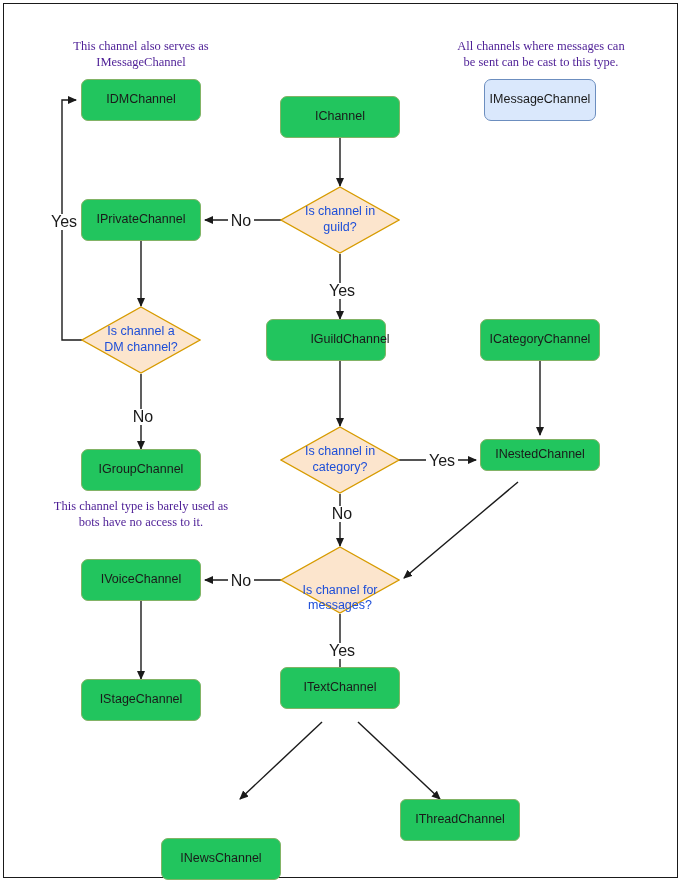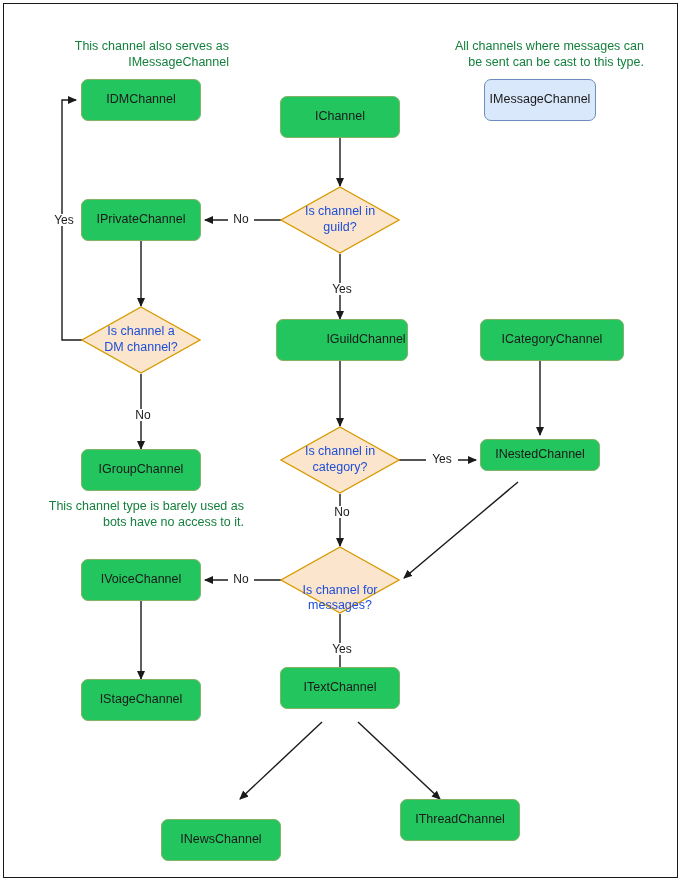--- a/index.html
+++ b/index.html
@@ -78,27 +78,28 @@
   }
   .decision .dia-label {
     position: relative;
     z-index: 2;
     pointer-events: none;
     padding: 0 6px;
   }
   .note {
     position: absolute;
     font-size: 12.5px;
-    color: #15803d;
-    text-align: right;
+    color: #4c1d95;
+    text-align: center;
     line-height: 1.3;
+    font-family: Liberation Serif, serif;
   }
   .edge-label {
     position: absolute;
-    font-size: 12px;
+    font-size: 16px;
     color: #1a1a1a;
     background: #ffffff;
     padding: 0 2px;
     text-align: center;
     line-height: 1;
   }
 </style>
 </head>
 <body>
 
@@ -171,25 +172,25 @@
   </div>
 
   <div class="node blue" style="left:484px; top:79px; width:112px; height:42px;">
     <span>IMessageChannel</span>
   </div>
 
   <div class="node green" style="left:81px; top:199px; width:120px; height:42px;">
     <span>IPrivateChannel</span>
   </div>
 
-  <div class="node green" style="left:276px; top:319px; width:132px; height:42px;padding-left:48px;">
+  <div class="node green" style="left:266px; top:319px; width:120px; height:42px;padding-left:48px;">
     <span>IGuildChannel</span>
   </div>
 
-  <div class="node green" style="left:480px; top:319px; width:144px; height:42px;">
+  <div class="node green" style="left:480px; top:319px; width:120px; height:42px;">
     <span>ICategoryChannel</span>
   </div>
 
   <div class="node green" style="left:480px; top:439px; width:120px; height:32px;">
     <span>INestedChannel</span>
   </div>
 
   <div class="node green" style="left:81px; top:559px; width:120px; height:42px;">
     <span>IVoiceChannel</span>
   </div>
@@ -199,25 +200,25 @@
   </div>
 
   <div class="node green" style="left:81px; top:679px; width:120px; height:42px;border-radius:7px;">
     <span>IStageChannel</span>
   </div>
 
   <div class="node green" style="left:280px; top:667px; width:120px; height:42px;">
     <span>ITextChannel</span>
   </div>
 
-  <div class="node green" style="left:161px; top:819px; width:120px; height:42px;">
+  <div class="node green" style="left:161px; top:838px; width:120px; height:42px;">
     <span>INewsChannel</span>
   </div>
 
-  <div class="node green" style="left:400px; top:799px; width:120px; height:42px;">
+  <div class="node green" style="left:400px; top:799px; width:120px; height:42px;border-radius:6px;">
     <span>IThreadChannel</span>
   </div>
 
   <div class="decision" style="left:280px; top:186px; width:120px; height:68px;">
     <svg class="dia-shape" viewBox="0 0 120 68" preserveAspectRatio="none">
       <polygon points="60,1 119,34 60,67 1,34" fill="#fce5cd" stroke="#d79b00" stroke-width="1.4"></polygon>
     </svg>
     <div class="dia-label">
       <div>Is channel in</div>
       <div>guild?</div>

